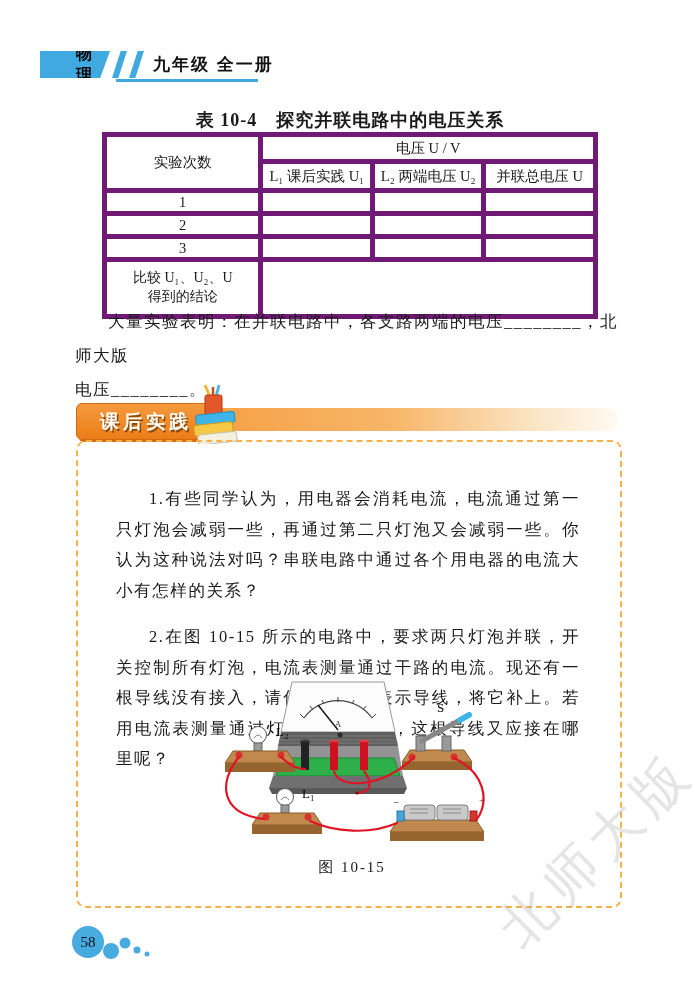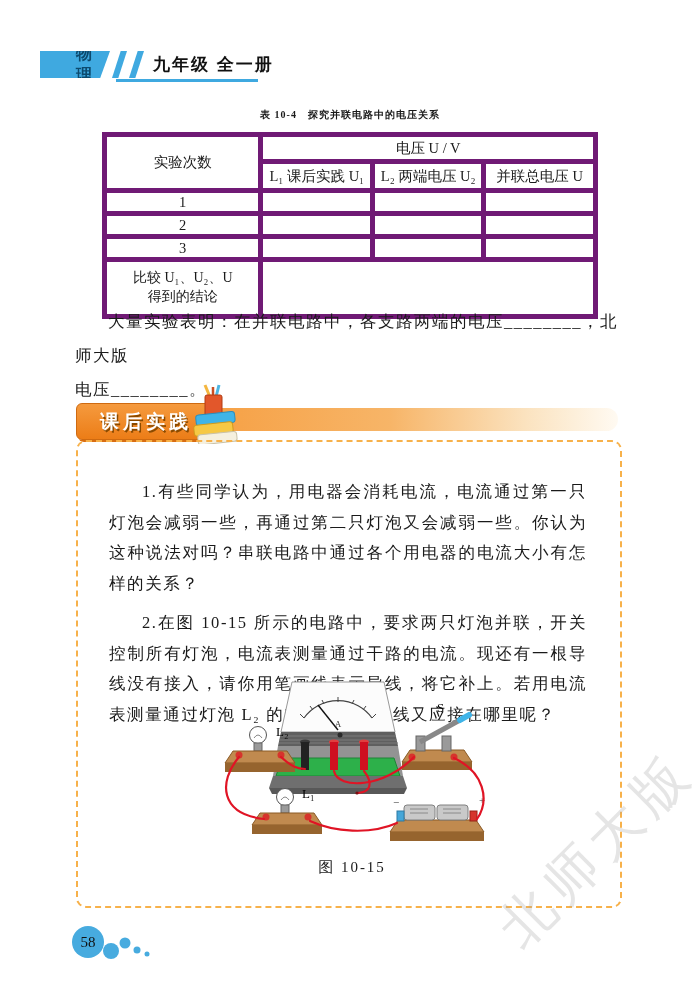--- a/index.html
+++ b/index.html
@@ -4,30 +4,30 @@
 <style>
   html,body{margin:0;padding:0;background:#ffffff;}
   #page{position:relative;width:695px;height:983px;background:#fff;overflow:hidden;
         font-family:"Liberation Serif","DejaVu Serif",serif;color:#1a1a1a;}
 
   
   .hdr-flag{position:absolute;left:40px;top:51px;width:70px;height:27px;background:#3fa9e0;
             clip-path:polygon(0 0,100% 0,86% 100%,0 100%);
             display:flex;align-items:center;justify-content:center;}
   .hdr-flag span{font-family:"Liberation Sans","DejaVu Sans",sans-serif;font-weight:bold;
-                 font-size:16px;color:#0c4a6e;letter-spacing:2px;padding-left:36px;}
+                 font-size:16px;color:#000000;letter-spacing:2px;padding-left:36px;}
   .hdr-slash{position:absolute;top:51px;width:15px;height:27px;background:#3fa9e0;
              clip-path:polygon(58% 0,100% 0,42% 100%,0 100%);}
   .hdr-grade{position:absolute;left:153px;top:53px;font-family:"Liberation Sans","DejaVu Sans",sans-serif;
              font-weight:bold;font-size:17px;letter-spacing:2px;color:#111;}
   .hdr-line{position:absolute;left:116px;top:79px;width:142px;height:3px;background:#3fa9e0;}
 
   
   .tbl-title{position:absolute;left:102px;top:108px;width:496px;text-align:center;
-             font-weight:bold;font-size:10px;letter-spacing:1px;}
+             font-weight:bold;font-size:18px;letter-spacing:1px;}
   table.vtable{position:absolute;left:102px;top:132px;width:496px;border-collapse:collapse;
                border:2px solid #000;font-size:14.5px;}
   table.vtable th,table.vtable td{border:5px solid #701a75;font-weight:normal;padding:0 4px;
                text-align:center;vertical-align:middle;}
   tr.h1{height:27px;} tr.h2{height:29px;} tr.r{height:23px;} tr.cncl{height:57px;}
   td.concl-label{text-align:left;padding-left:14px;line-height:1.35;font-size:14px;}
 
   
   .summary{position:absolute;left:75px;top:305px;width:550px;font-size:16.5px;line-height:34px;
            letter-spacing:1.5px;}
@@ -41,21 +41,21 @@
             box-shadow:2px 2px 0 #d96d12;display:flex;align-items:center;justify-content:center;}
   .pr-badge span{font-family:"Liberation Sans","DejaVu Sans",sans-serif;font-weight:bold;
             font-size:19px;color:#fff;letter-spacing:4px;text-shadow:1.5px 1.5px 0 #8a4a00;}
   .books-ill{position:absolute;left:180px;top:384px;}
 
   
   .pr-box{position:absolute;left:76px;top:440px;width:542px;height:464px;
           border:2px dashed #f7b14a;border-radius:10px;}
   .questions{position:absolute;left:100px;top:468px;width:496px;font-size:16.5px;
              line-height:30.5px;letter-spacing:1.6px;text-align:justify;}
-  .questions p{margin:9px;text-indent:2em;}
+  .questions p{margin:16px;text-indent:2em;}
 
   
   .fig{position:absolute;left:192px;top:672px;}
   .fig-cap{position:absolute;left:104px;top:858px;width:496px;text-align:center;
            font-size:15px;letter-spacing:2px;}
 
   
   .pagenum-svg{position:absolute;left:68px;top:920px;}
   .pagenum-svg text{font-family:"Liberation Serif","DejaVu Serif",serif;}
   .watermark{position:absolute;left:483px;top:912px;transform:rotate(-45deg);

